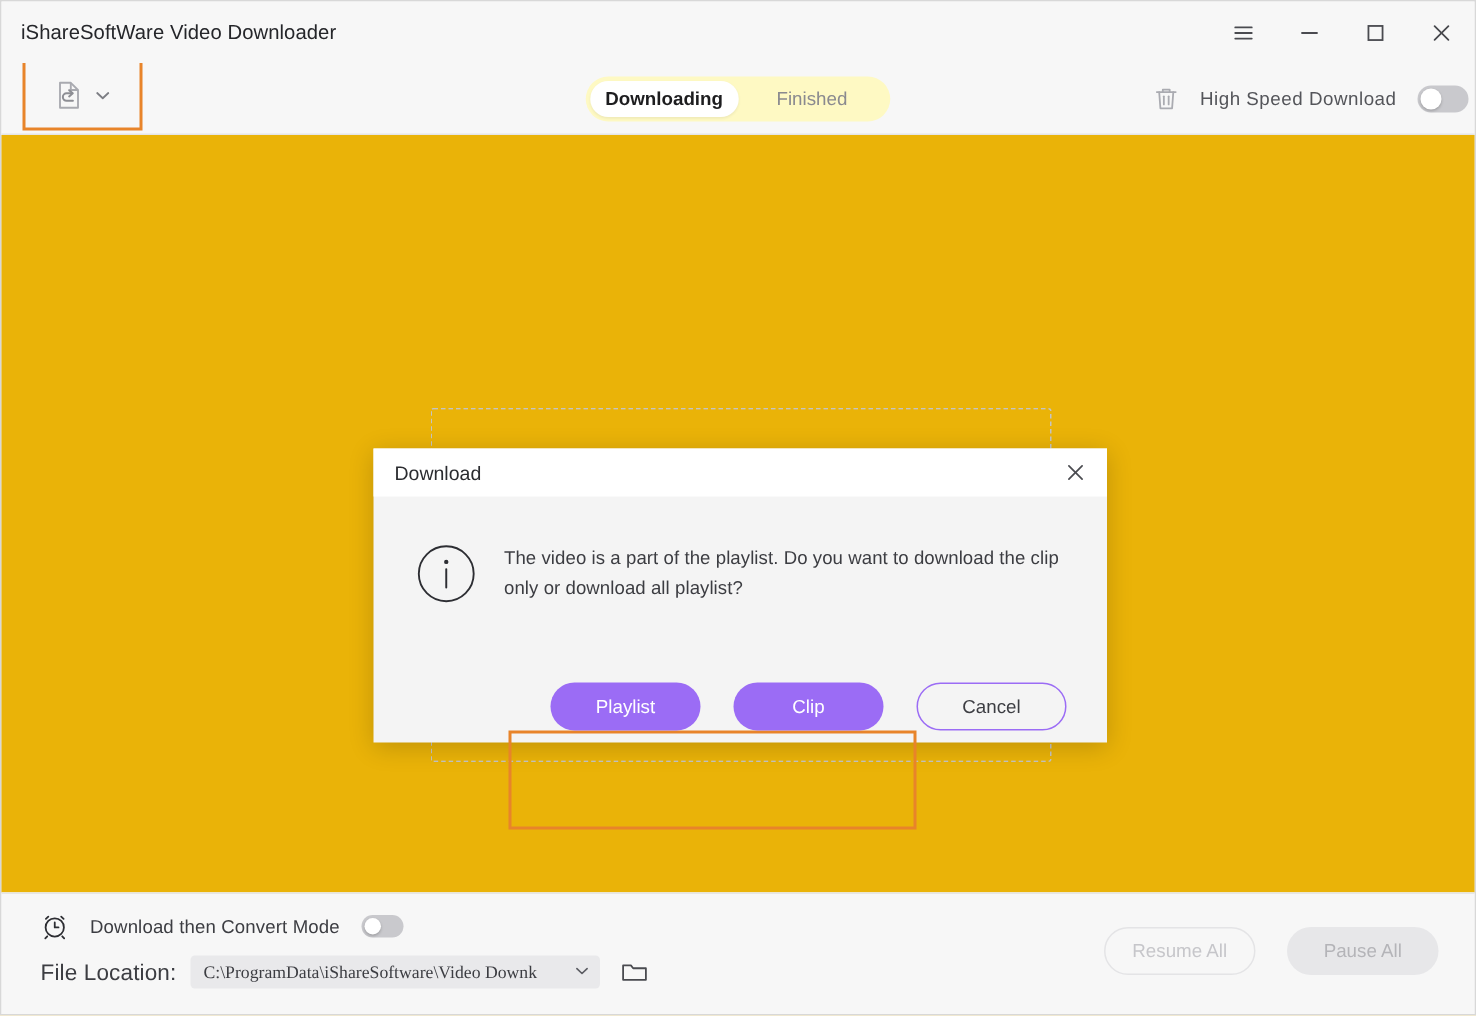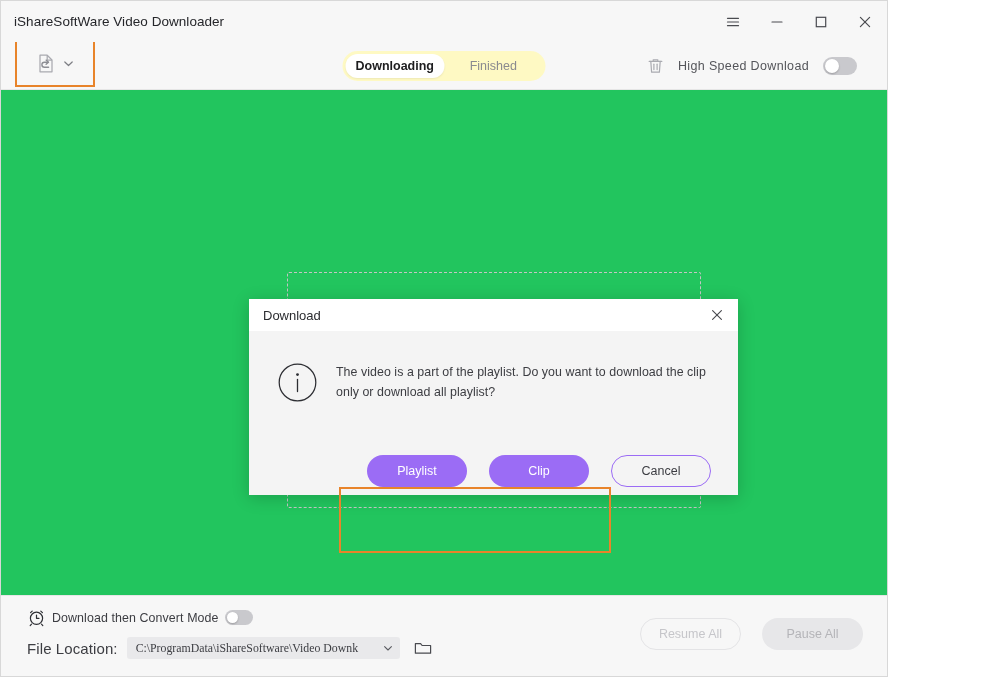--- a/index.html
+++ b/index.html
@@ -5,21 +5,21 @@
   * { box-sizing: border-box; margin: 0; padding: 0; }
   html, body {
     width: 984px; height: 677px;
     font-family: "Liberation Sans", sans-serif;
     background: #ffffff;
     overflow: hidden;
   }
 
   .app-window {
     position: relative;
-    width: 888px; height: 677px;
+    width: 984px; height: 677px;
     background: #f4f4f4;
     border: 1px solid #d8d8d8;
     display: flex; flex-direction: column;
   }
 
   
   .titlebar {
     height: 41px; min-height: 41px;
     background: #f7f7f7;
     display: flex; align-items: center;
@@ -88,21 +88,21 @@
   }
   .tab.active {
     background: #ffffff;
     color: #1d1d1f;
     font-weight: bold;
     box-shadow: 0 1px 2px rgba(0,0,0,0.07);
   }
 
   .toolbar-right {
     position: absolute;
-    right: 30px; top: 0;
+    right: 4px; top: 0;
     height: 48px;
     display: flex; align-items: center;
     gap: 14px;
   }
   .trash-btn { cursor: pointer; display: flex; align-items: center; }
   .hsd-label {
     font-size: 12.5px;
     color: #54555a;
     letter-spacing: 0.35px;
     white-space: nowrap;
@@ -125,21 +125,21 @@
     background: #ffffff;
     box-shadow: 0 1px 2px rgba(0,0,0,0.22);
   }
   .toggle.sm { width: 28px; height: 15px; border-radius: 8px; }
   .toggle.sm .knob { width: 11px; height: 11px; }
 
   
   .content {
     flex: 1;
     position: relative;
-    background: #22c55e;
+    background: #eab308;
     overflow: hidden;
   }
   .dropzone {
     position: absolute;
     left: 286px; top: 182px;
     width: 414px; height: 236px;
     border: 1px dashed #c4c4c4;
     border-radius: 2px;
   }
 
@@ -236,21 +236,21 @@
   .bottombar {
     height: 81px; min-height: 81px;
     background: #f7f7f7;
     border-top: 1px solid #e6e6e6;
     position: relative;
   }
   .bb-row1 {
     position: absolute;
     left: 26px; top: 12px;
     display: flex; align-items: center;
-    gap: 6px;
+    gap: 14px;
   }
   .clock-icon { display: flex; align-items: center; }
   .bb-label {
     font-size: 12.4px;
     color: #3c3d42;
     letter-spacing: 0.1px;
     white-space: nowrap;
   }
   .bb-row2 {
     position: absolute;

